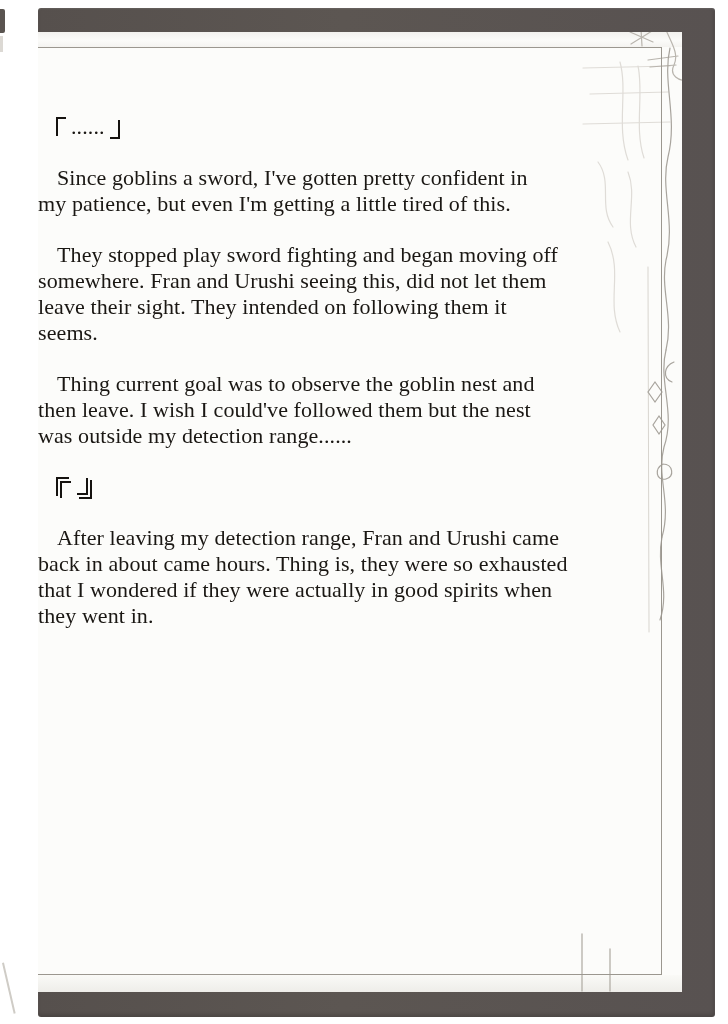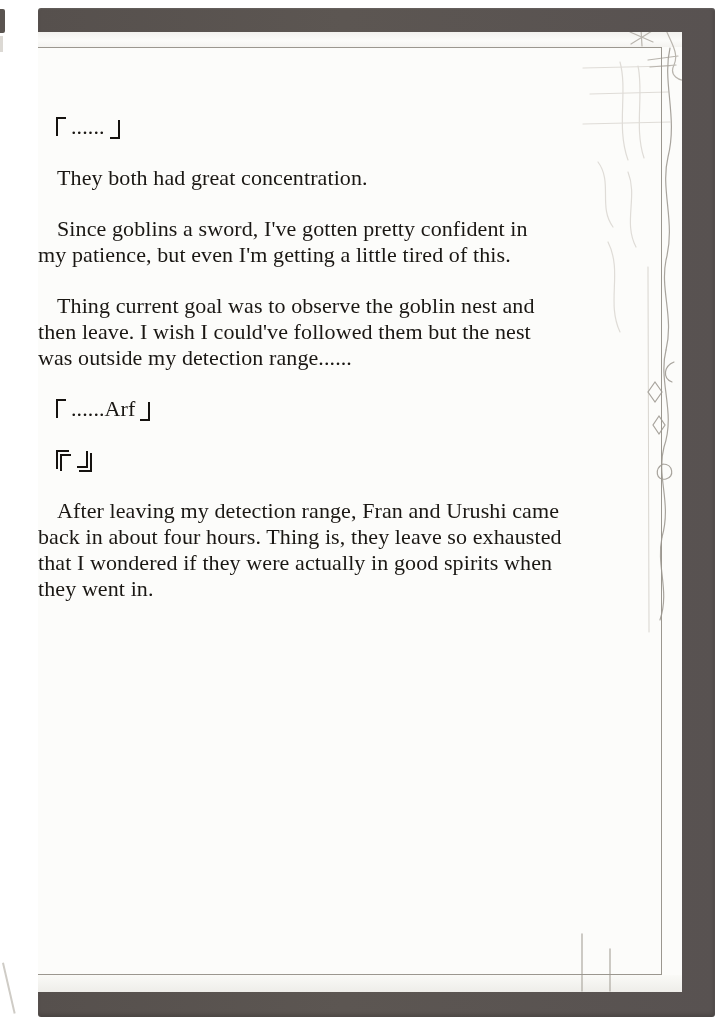--- a/index.html
+++ b/index.html
@@ -127,37 +127,39 @@
           <path d="M572,917 L572,959"></path>
         </g>
       </svg>
 
       <div class="inner-border"></div>
 
       <div class="text-block">
 
         <p class="para dialogue"><span class="jbr jbr-open"></span><span>......</span><span class="jbr jbr-close"></span></p>
 
-        <p class="para narration">They both had great concentration.</p>
 
         <p class="para narration">Since goblins a sword, I've gotten pretty confident in
 my patience, but even I'm getting a little tired of this.</p>
 
 
+        <p class="para narration">They stopped play sword fighting and began moving off
+somewhere. Fran and Urushi seeing this, did not let them
+leave their sight. They intended on following them it
+seems.</p>
 
         <p class="para narration">Thing current goal was to observe the goblin nest and
 then leave. I wish I could've followed them but the nest
 was outside my detection range......</p>
 
 
-        <p class="para dialogue"><span class="jbr jbr-open"></span><span>......Arf</span><span class="jbr jbr-close"></span></p>
 
         <p class="para dialogue"><span class="jbr jbr2 jbr-open"></span><span class="jbr jbr2 jbr-close"></span></p>
 
         <p class="para narration">After leaving my detection range, Fran and Urushi came
-back in about four hours. Thing is, they leave so exhausted
+back in about came hours. Thing is, they were so exhausted
 that I wondered if they were actually in good spirits when
 they went in.</p>
 
       </div>
     </div>
   </div>
 </div>
 
 </body></html>

